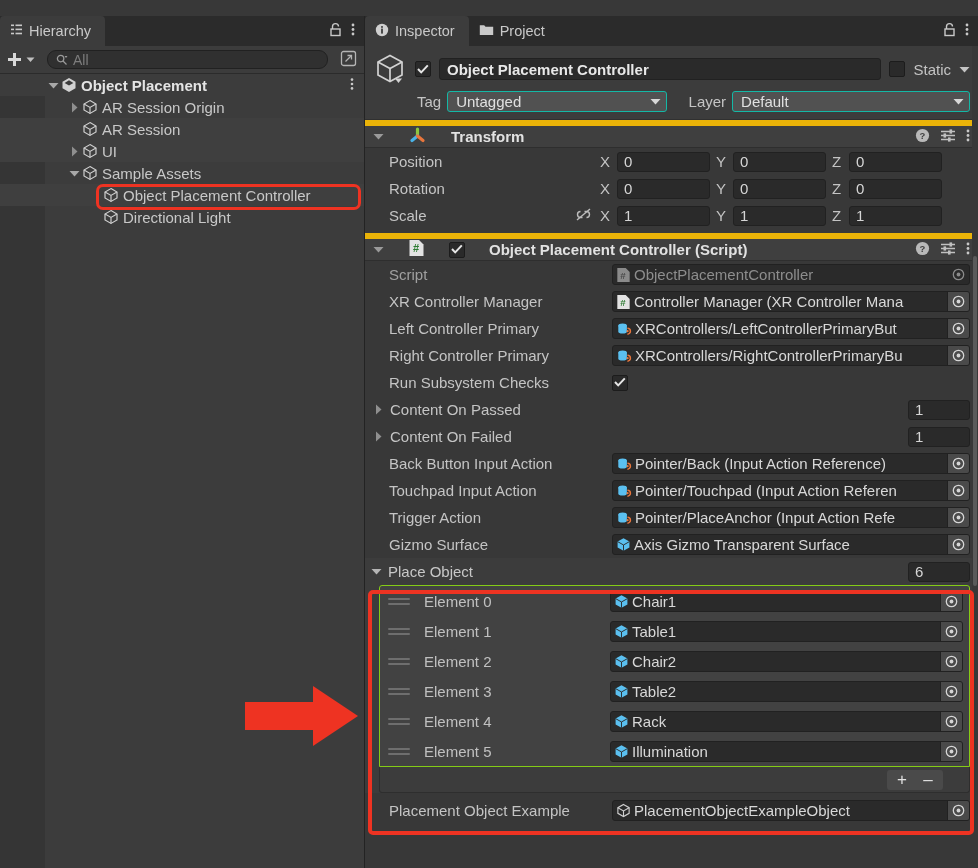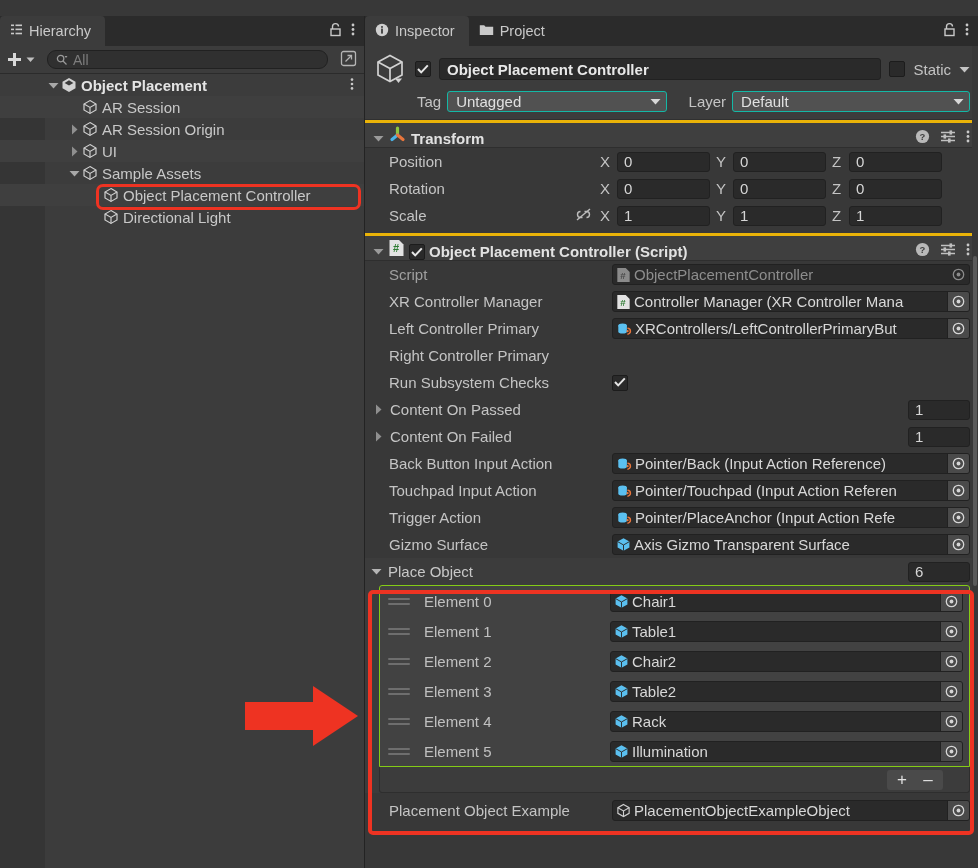--- a/index.html
+++ b/index.html
@@ -102,22 +102,22 @@
   .static-lbl { font-size: 15px; color: #c4c4c4; }
   .lbl-sm { font-size: 15px; color: #c4c4c4; }
   .dropdown {
     height: 21px; background: #515151; border: 1px solid #14b8a6; border-radius: 3px;
     display: flex; align-items: center; justify-content: space-between;
     padding: 0 5px 0 8px; color: #e0e0e0; font-size: 15px;
   }
 
   
   .comp-header {
-    height: 28px; background: #3f3f3f; display: flex; align-items: flex-end;
-    gap: 4px; padding: 0 8px; border-top: 3px solid #eab308; border-bottom: 1px solid #2e2e2e;
+    height: 28px; background: #3f3f3f; display: flex; align-items: center;
+    gap: 24px; padding: 0 8px; border-top: 6px solid #eab308; border-bottom: 1px solid #2e2e2e;
   }
   .comp-title { font-weight: bold; font-size: 15px; color: #e2e2e2; flex: 1; }
   .comp-icons { display: flex; align-items: center; gap: 10px; }
 
   .prop-row {
     height: 27px; display: flex; align-items: center; padding: 0 8px 0 0;
     font-size: 15px;
   }
   .prop-label {
     width: 247px; padding-left: 24px; color: #c4c4c4; font-size: 15px;
@@ -274,47 +274,47 @@
                 <polygon points="8,3.3 12.4,5.9 8,8.4 3.6,5.9" fill="#3c3c3c"></polygon>
               </svg>
             </span>
             <span>Object Placement</span>
             <span class="kebab-right"><svg width="4" height="14" viewBox="0 0 4 14">
                 <circle cx="2" cy="2.6" r="1.3" fill="#c9c9c9"></circle>
                 <circle cx="2" cy="7" r="1.3" fill="#c9c9c9"></circle>
                 <circle cx="2" cy="11.4" r="1.3" fill="#c9c9c9"></circle>
               </svg></span>
           </div>
+          <div class="h-row">
+            <span style="width: 66px;"></span>
+            <span class="foldout">
+              <svg width="11" height="11" viewBox="0 0 11 11">
+                <polygon points="3,0.5 3,10.5 8.5,5.5" fill="#8f8f8f"></polygon>
+              </svg>
+            </span>
+            <span class="ico">
+              <svg width="16" height="16" viewBox="0 0 16 16">
+                <polygon points="8,1.6 14,5 14,11 8,14.4 2,11 2,5" fill="none" stroke="#cfcfcf" stroke-width="1.2"></polygon>
+                <polyline points="2,5 8,8.4 14,5" fill="none" stroke="#cfcfcf" stroke-width="1.2"></polyline>
+                <line x1="8" y1="8.4" x2="8" y2="14.4" stroke="#cfcfcf" stroke-width="1.2"></line>
+              </svg>
+            </span>
+            <span>AR Session Origin</span>
+          </div>
           <div class="h-row alt">
             <span style="width: 66px;"></span>
             <span class="foldout"></span>
             <span class="ico">
               <svg width="16" height="16" viewBox="0 0 16 16">
                 <polygon points="8,1.6 14,5 14,11 8,14.4 2,11 2,5" fill="none" stroke="#cfcfcf" stroke-width="1.2"></polygon>
                 <polyline points="2,5 8,8.4 14,5" fill="none" stroke="#cfcfcf" stroke-width="1.2"></polyline>
                 <line x1="8" y1="8.4" x2="8" y2="14.4" stroke="#cfcfcf" stroke-width="1.2"></line>
               </svg>
             </span>
             <span>AR Session</span>
-          </div>
-          <div class="h-row">
-            <span style="width: 66px;"></span>
-            <span class="foldout">
-              <svg width="11" height="11" viewBox="0 0 11 11">
-                <polygon points="3,0.5 3,10.5 8.5,5.5" fill="#8f8f8f"></polygon>
-              </svg>
-            </span>
-            <span class="ico">
-              <svg width="16" height="16" viewBox="0 0 16 16">
-                <polygon points="8,1.6 14,5 14,11 8,14.4 2,11 2,5" fill="none" stroke="#cfcfcf" stroke-width="1.2"></polygon>
-                <polyline points="2,5 8,8.4 14,5" fill="none" stroke="#cfcfcf" stroke-width="1.2"></polyline>
-                <line x1="8" y1="8.4" x2="8" y2="14.4" stroke="#cfcfcf" stroke-width="1.2"></line>
-              </svg>
-            </span>
-            <span>AR Session Origin</span>
           </div>
           <div class="h-row alt">
             <span style="width: 66px;"></span>
             <span class="foldout">
               <svg width="11" height="11" viewBox="0 0 11 11">
                 <polygon points="3,0.5 3,10.5 8.5,5.5" fill="#8f8f8f"></polygon>
               </svg>
             </span>
             <span class="ico">
               <svg width="16" height="16" viewBox="0 0 16 16">
@@ -659,20 +659,39 @@
                   <svg width="13" height="13" viewBox="0 0 13 13">
                     <circle cx="6.5" cy="6.5" r="5.2" fill="none" stroke="#d5d5d5" stroke-width="1.3"></circle>
                     <circle cx="6.5" cy="6.5" r="1.9" fill="#d5d5d5"></circle>
                   </svg>
                 </span>
               </div>
             </div>
           </div>
           <div class="prop-row">
             <div class="prop-label">Right Controller Primary</div>
+            <div class="prop-val">
+              <div class="obj-field">
+                <span class="of-icon">
+                  <svg width="16" height="16" viewBox="0 0 16 16">
+                    <ellipse cx="6.6" cy="4.4" rx="4.3" ry="2" fill="#5bc0f0"></ellipse>
+                    <path d="M2.3 4.4 v6 a4.3 2 0 0 0 8.6 0 v-6" fill="#5bc0f0"></path>
+                    <path d="M11.4 7.2 a2.8 2.8 0 0 1 0 6" fill="none" stroke="#e8763c" stroke-width="1.5"></path>
+                    <circle cx="11.6" cy="10.2" r="1.1" fill="#e8763c"></circle>
+                  </svg>
+                </span>
+                <span class="of-text">XRControllers/RightControllerPrimaryBu</span>
+                <span class="picker">
+                  <svg width="13" height="13" viewBox="0 0 13 13">
+                    <circle cx="6.5" cy="6.5" r="5.2" fill="none" stroke="#d5d5d5" stroke-width="1.3"></circle>
+                    <circle cx="6.5" cy="6.5" r="1.9" fill="#d5d5d5"></circle>
+                  </svg>
+                </span>
+              </div>
+            </div>
           </div>
           <div class="prop-row">
             <div class="prop-label">Run Subsystem Checks</div>
             <div class="prop-val">
               <span class="chk">
                 <svg width="12" height="11" viewBox="0 0 12 11">
                   <polyline points="1,5 4.2,8.4 10.8,1.4" fill="none" stroke="#e6e6e6" stroke-width="2"></polyline>
                 </svg>
               </span>
             </div>

